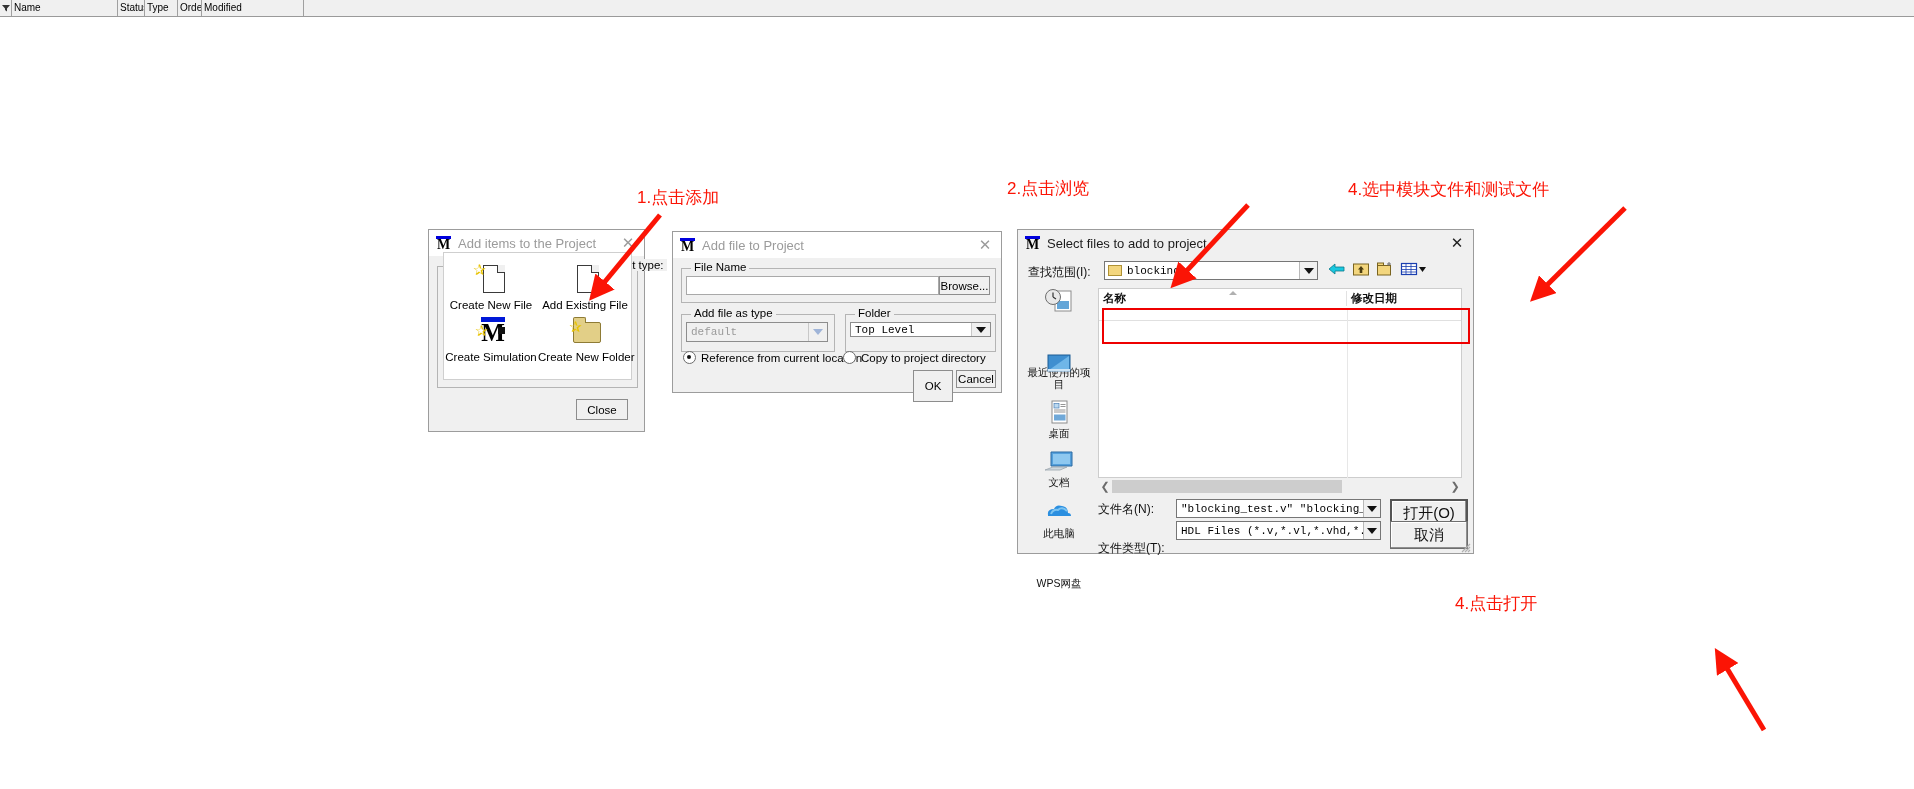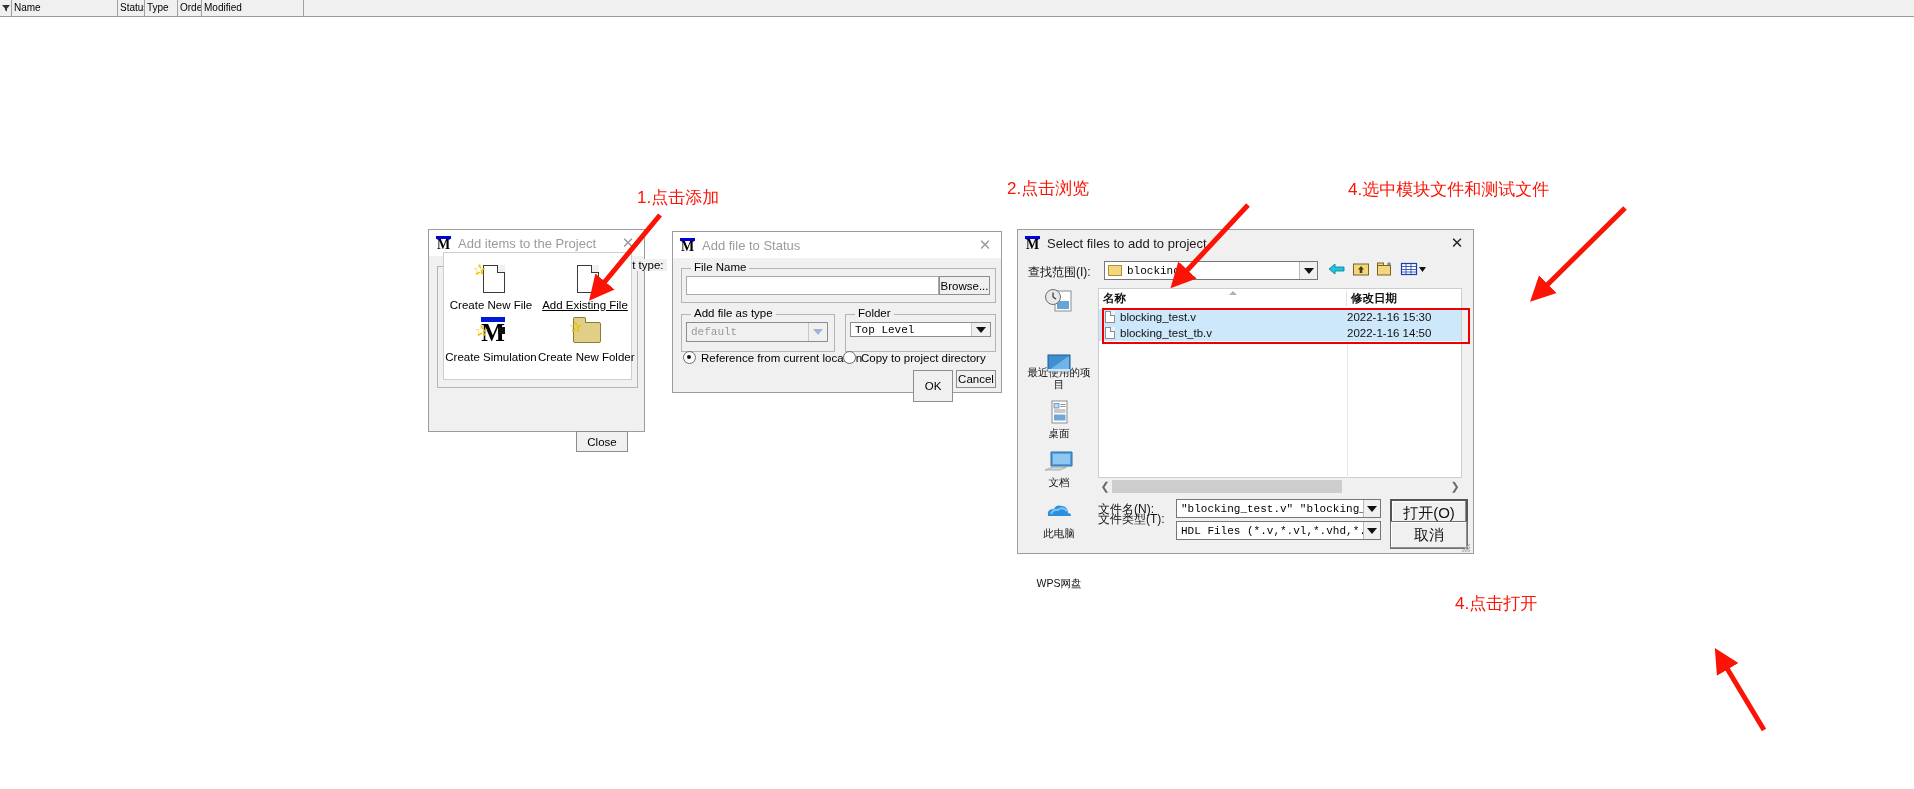--- a/index.html
+++ b/index.html
@@ -344,21 +344,21 @@
     <div class="icon-pane">
 
       <div class="icon-cell" style="left:0px;top:10px;">
         <div class="glyph">
           <span class="pg"></span>
             <span class="spark">✰</span>
         </div>
         <div class="label">Create New File</div>
       </div>
 
-      <div class="icon-cell" style="left:94px;top:10px;text-decoration:underline;">
+      <div class="icon-cell" style="left:94px;top:10px;">
         <div class="glyph">
           <span class="pg"></span>
         </div>
         <div class="label">Add Existing File</div>
       </div>
 
       <div class="icon-cell" style="left:0px;top:62px;">
         <div class="glyph">
           <span class="mst">
               <span class="bar"></span>
@@ -372,30 +372,30 @@
 
       <div class="icon-cell" style="left:94px;top:62px;">
         <div class="glyph">
           <span class="fld"></span>
             <span class="spark" style="left:4px;top:6px;">✰</span>
         </div>
         <div class="label">Create New Folder</div>
       </div>
     </div>
 
-    <div class="btn" style="left:147px;top:169px;width:52px;height:21px;margin-top:32px;">Close</div>
+    <div class="btn" style="left:147px;top:169px;width:52px;height:21px;">Close</div>
   </div>
 
   <div class="dlg" id="dlg-add-file">
     <div class="dlg-title">
       <span class="msim-logo">
         <span class="bar"></span>
           <span class="m">M</span>
       </span>
-      <span class="dlg-title-text">Add file to Status</span>
+      <span class="dlg-title-text">Add file to Project</span>
       <span class="dlg-close">✕</span>
     </div>
 
     <div class="grp" style="left:8px;top:36px;width:315px;height:35px;">
       <span class="grp-legend">File Name</span>
     </div>
     <div class="inputbox" style="left:13px;top:44px;width:253px;height:19px;"></div>
     <div class="btn" style="left:266px;top:44px;width:51px;height:19px;">Browse...</div>
 
     <div class="grp" style="left:8px;top:82px;width:154px;height:38px;">
@@ -533,51 +533,39 @@
     </div>
 
     <div class="filelist">
       <div class="fl-head">
         <span class="th" style="left:0px;width:248px;">名称</span>
         <span class="fl-sortcaret"></span>
         <span class="sep" style="left:247px;"></span>
         <span class="th" style="left:248px;width:116px;">修改日期</span>
       </div>
       <div class="col-div"></div>
-      <div class="fl-rows">
-        <div class="fl-row sel">
-          <span class="fico"></span>
-          <span class="fname">blocking_test.v</span>
-          <span class="fdate">2022-1-16 15:30</span>
-        </div>
-        <div class="fl-row sel">
-          <span class="fico"></span>
-          <span class="fname">blocking_test_tb.v</span>
-          <span class="fdate">2022-1-16 14:50</span>
-        </div>
-      </div>
     </div>
     <div class="sel-outline"></div>
 
     <div class="hscroll">
       <span class="arrow">❮</span>
       <span class="thumb" style="width:230px;"></span>
       <span class="track"></span>
       <span class="arrow">❯</span>
     </div>
 
     <div class="bot-label" style="left:80px;top:271px;">文件名(N):</div>
     <div class="bot-combo" style="left:158px;top:269px;width:205px;">
       <span class="val">"blocking_test.v" "blocking_test_tb.v"</span>
       <span class="arrowbtn">
           <span class="tri-down"></span>
         </span>
     </div>
 
-    <div class="bot-label" style="left:80px;top:281px;">文件类型(T):</div>
+    <div class="bot-label" style="left:80px;top:310px;">文件类型(T):</div>
     <div class="bot-combo" style="left:158px;top:291px;width:205px;">
       <span class="val">HDL Files (*.v,*.vl,*.vhd,*.vhdl,*.vh</span>
       <span class="arrowbtn">
           <span class="tri-down"></span>
         </span>
     </div>
 
     <div class="win-btn default" style="left:372px;top:269px;">打开(O)</div>
     <div class="win-btn" style="left:372px;top:291px;">取消</div>
 

